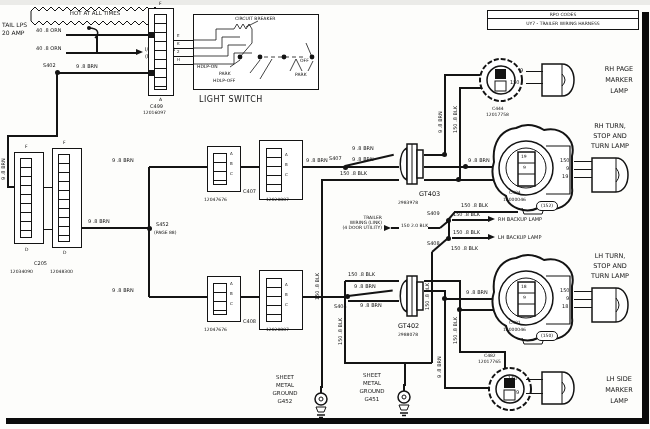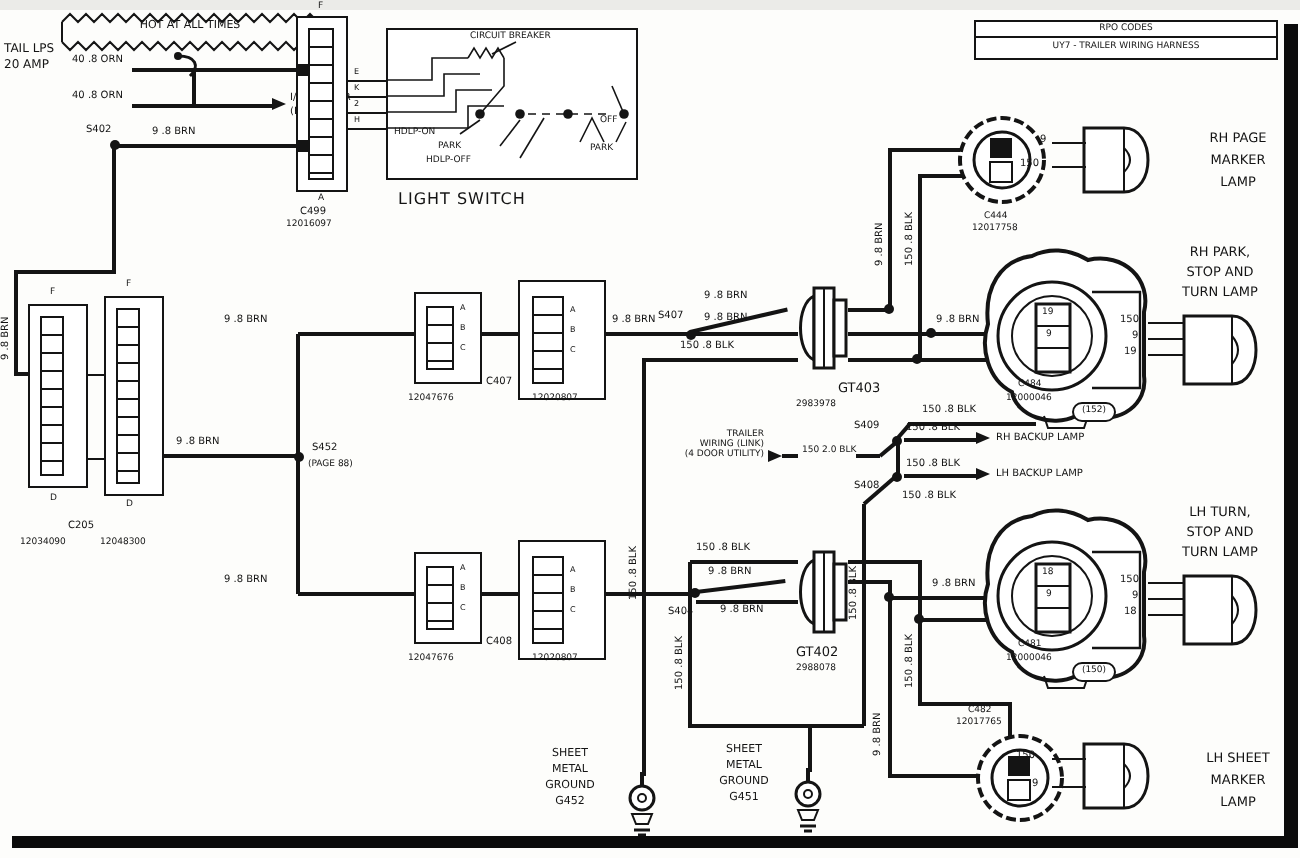--- a/index.html
+++ b/index.html
@@ -319,21 +319,21 @@
   <div class="hl" style="left:526px;top:83px;width:17px"></div>
   <div class="lbl s5" style="left:520px;top:68px">9</div>
   <div class="lbl s5" style="left:510px;top:80px">150</div>
   <div class="lbl tc s65" style="left:592px;top:64px;width:54px;line-height:1.7">
     <span>RH PAGE</span><br>
     <span>MARKER</span><br>
     <span>LAMP</span>
   </div>
 
   <div class="lbl tc s65" style="left:574px;top:122px;width:72px;line-height:1.5">
-    <span>RH PARK,</span><br>
+    <span>RH TURN,</span><br>
     <span>STOP AND</span><br>
     <span>TURN LAMP</span>
   </div>
   <svg style="left:486px;top:122px" width="100" height="95" viewBox="0 0 100 95">
     <path d="M30 6 C14 8 6 22 8 40 C4 52 8 68 20 74 C22 86 40 92 52 86 L60 86 C74 90 88 80 86 66 L86 34 C90 18 76 4 58 8 C48 2 38 2 30 6 Z" fill="#fff" stroke="#141414" stroke-width="2"></path>
     <circle cx="40" cy="46" r="27" fill="none" stroke="#141414" stroke-width="1.5"></circle>
     <circle cx="40" cy="46" r="20" fill="none" stroke="#141414" stroke-width="1"></circle>
     <path d="M60 24 L84 24 L84 72 L60 72" fill="none" stroke="#141414" stroke-width="1.2"></path>
     <rect x="32" y="30" width="17" height="34" fill="#fff" stroke="#141414" stroke-width="1.5"></rect>
     <line x1="32" y1="41" x2="49" y2="41" stroke="#141414" stroke-width="1"></line>
@@ -400,20 +400,20 @@
   <svg style="left:538px;top:366px" width="48" height="44" viewBox="0 0 48 44">
     <path d="M4 6 H24 C40 6 40 38 24 38 H4 Z" fill="#fff" stroke="#141414" stroke-width="1.5"></path>
     <line x1="24" y1="6" x2="24" y2="38" stroke="#141414" stroke-width="1"></line>
     <path d="M24 16 q6 6 0 12" fill="none" stroke="#141414" stroke-width="1"></path>
   </svg>
   <div class="hl" style="left:526px;top:379px;width:17px"></div>
   <div class="hl" style="left:526px;top:393px;width:17px"></div>
   <div class="lbl s5" style="left:508px;top:376px">150</div>
   <div class="lbl s5" style="left:516px;top:390px">9</div>
   <div class="lbl tc s65" style="left:592px;top:374px;width:54px;line-height:1.7">
-    <span>LH SHEET</span><br>
+    <span>LH SIDE</span><br>
     <span>MARKER</span><br>
     <span>LAMP</span>
   </div>
 
   <div class="bar" style="left:642px;top:12px;width:7px;height:410px"></div>
   <div class="bar" style="left:6px;top:418px;width:643px;height:6px"></div>
 </div>
 
 </body></html>

